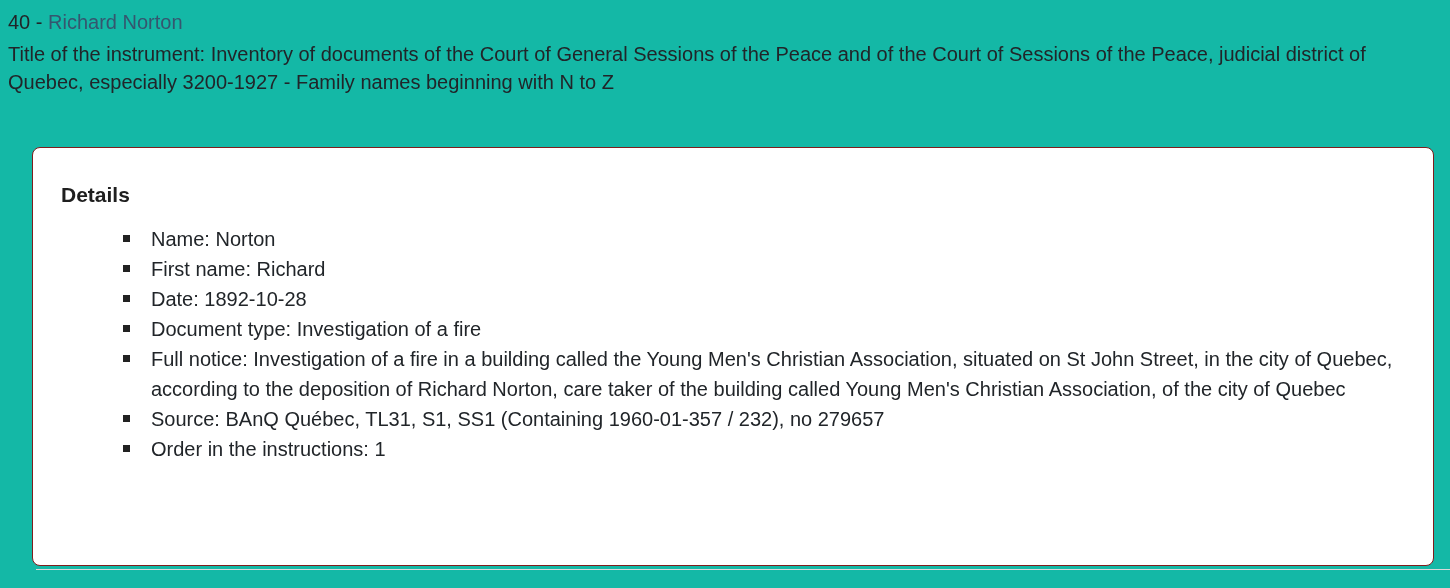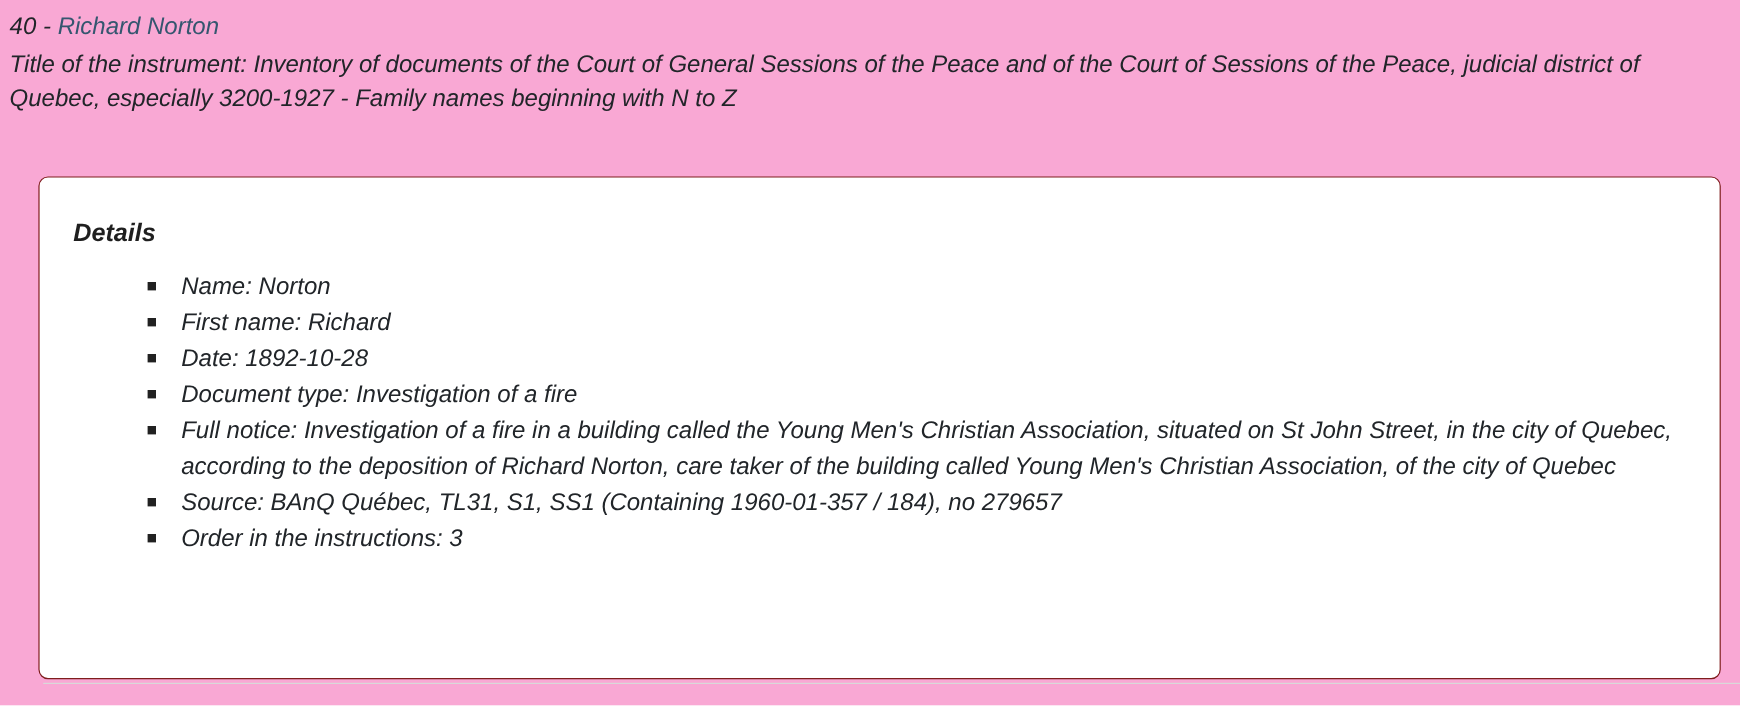--- a/index.html
+++ b/index.html
@@ -6,23 +6,22 @@
       margin: 0;
       padding: 0;
       background: #ffffff;
       font-family: "Liberation Sans", sans-serif;
       color: #212529;
     }
     .page {
       position: relative;
       width: 1450px;
       height: 588px;
-      background: #f9a8d4;
+      background: #14b8a6;
       overflow: hidden;
-      font-style: italic;
     }
     .header {
       position: absolute;
       left: 8px;
       top: 8px;
       width: 1426px;
       font-size: 20px;
       line-height: 28px;
     }
     .header p { margin: 0; }
@@ -92,20 +91,20 @@
   </div>
 
   <div class="card">
     <div class="card-title">Details</div>
     <ul class="details-list">
       <li>Name: Norton</li>
       <li>First name: Richard</li>
       <li>Date: 1892-10-28</li>
       <li>Document type: Investigation of a fire</li>
       <li>Full notice: Investigation of a fire in a building called the Young Men's Christian Association, situated on St John Street, in the city of Quebec, according to the deposition of Richard Norton, care taker of the building called Young Men's Christian Association, of the city of Quebec</li>
-      <li>Source: BAnQ Québec, TL31, S1, SS1 (Containing 1960-01-357 / 184), no 279657</li>
-      <li>Order in the instructions: 3</li>
+      <li>Source: BAnQ Québec, TL31, S1, SS1 (Containing 1960-01-357 / 232), no 279657</li>
+      <li>Order in the instructions: 1</li>
     </ul>
   </div>
 
   <hr class="results-divider">
 
 </div>
 
 </body></html>

